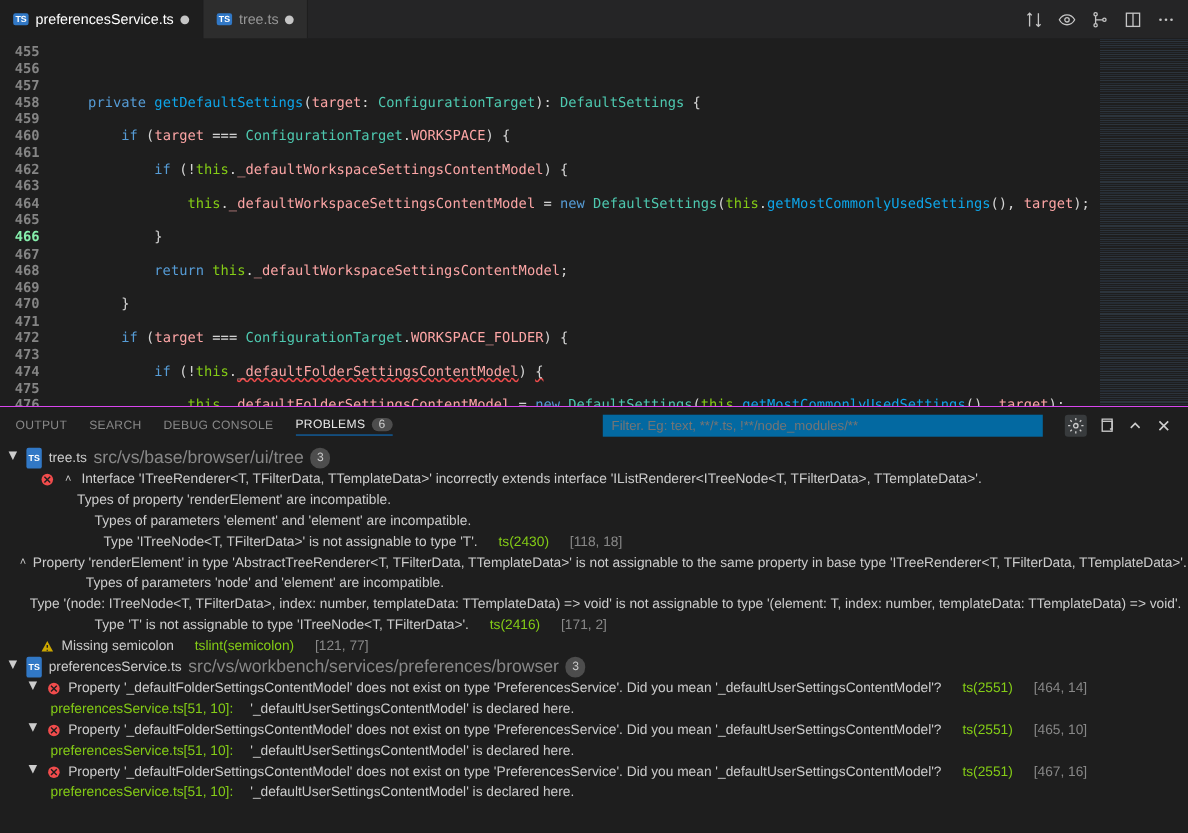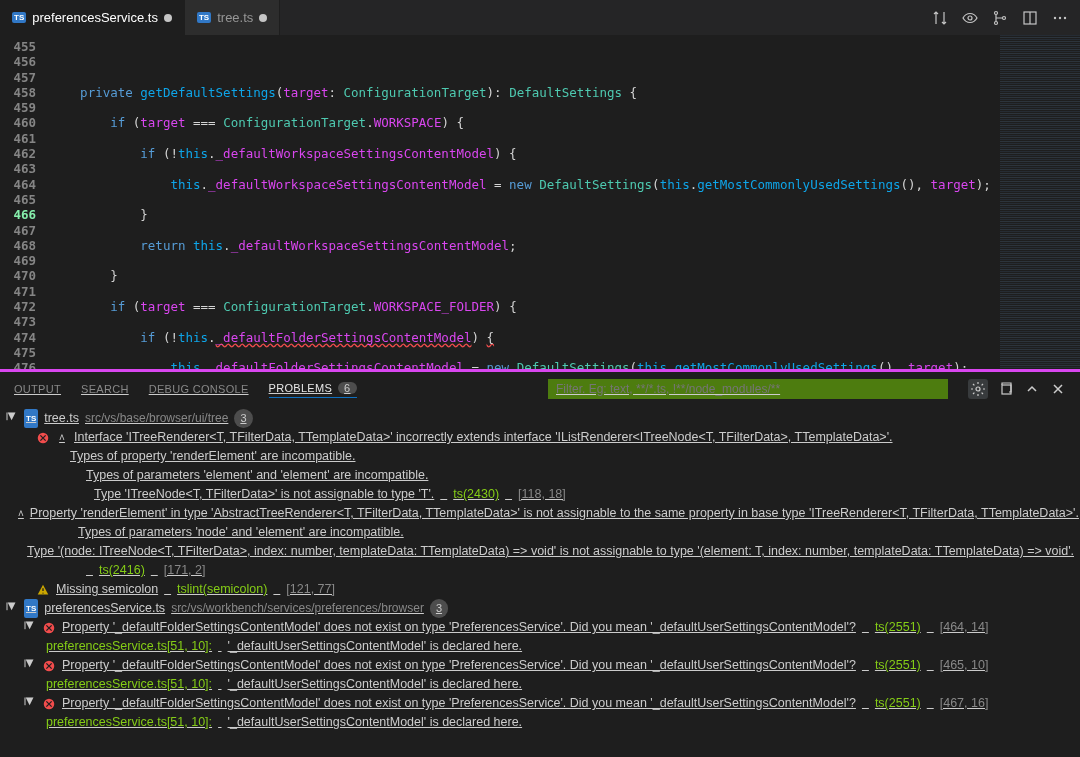--- a/index.html
+++ b/index.html
@@ -87,48 +87,47 @@
     transparent 3px, transparent 4px
   );
   opacity: 0.5;
   width: 100%;
   height: 200%;
 }
 
 
 .kw { color: #569cd6; text-align: center; }
 .fn { color: #0ea5e9; }
-.var { color: #d946ef; }
+.var { color: #fca5a5; }
 .type { color: #4ec9b0; }
 .err { text-decoration: underline wavy #f14c4c; text-decoration-skip-ink: none; }
-.thiskw { color: #0ea5e9; }
+.thiskw { color: #84cc16; }
 
 
 .panel {
   height: 388px;
   background: #1e1e1e;
-  border-top: 3px solid #d946ef;
+  border-top: 1px solid #d946ef;
   display: flex;
   flex-direction: column;
-  text-decoration: underline;
 }
 .panel-tabs {
   display: flex;
   align-items: center;
   height: 33px;
   padding: 0 14px;
   gap: 20px;
   font-size: 11px;
   color: #888;
 }
 .panel-tab { cursor: pointer; letter-spacing: 0.3px; display:flex; align-items:center; gap:6px;}
 .panel-tab.active { color: #e7e7e7; border-bottom: 1px solid #0e70c0; padding-bottom: 3px; margin-bottom:-3px; }
 .panel-spacer { flex: 1; }
 .filter-input {
-  background: #4d7c0f;
+  background: #0369a1;
   border: none;
   color: #ccc;
   padding: 3px 8px;
   width: 400px;
   font-size: 12px;
   outline: none;
 }
 .panel-actions { display:flex; gap:10px; align-items:center; }
 .panel-actions .action-icon { display:flex; cursor:pointer; }
 .gear-hl { background: #383b3d; padding:2px; border-radius:3px; }
@@ -166,21 +165,21 @@
 .dim { color: #84cc16; }
 .loc { color: #888; }
 .ts-badge {
   background: #3178c6;
   color: #fff;
   font-size: 8px;
   font-weight: bold;
   padding: 0px 2px;
   border-radius: 2px;
 }
-.file-path { color: #888; font-size: 12px; }
+.file-path { color: #888; font-size: 16px; }
 </style>
 </head>
 <body>
 
 <div class="tabbar">
   <div class="tabs">
     <div class="tab active">
       <span class="tab-ts-icon">TS</span>
       <span>preferencesService.ts</span>
       <span class="dot"></span>
@@ -356,21 +355,21 @@
       <span>Property 'renderElement' in type 'AbstractTreeRenderer&lt;T, TFilterData, TTemplateData&gt;' is not assignable to the same property in base type 'ITreeRenderer&lt;T, TFilterData, TTemplateData&gt;'.</span>
     </div>
     <div class="prow">
         <span class="indent" style="width:66px"></span>
         <span>Types of parameters 'node' and 'element' are incompatible.</span>
       </div>
     <div class="prow">
         <span class="indent" style="width:58px"></span>
         <span>Type '(node: ITreeNode&lt;T, TFilterData&gt;, index: number, templateData: TTemplateData) =&gt; void' is not assignable to type '(element: T, index: number, templateData: TTemplateData) =&gt; void'.</span>
       </div>
-    <div class="prow"><span class="indent" style="width:74px"></span>&nbsp;&nbsp;<span class="dim">ts(2416)</span>&nbsp;&nbsp;<span class="loc">[171, 2]</span></div>
+    <div class="prow"><span class="indent" style="width:74px"></span><span>Type 'T' is not assignable to type 'ITreeNode&lt;T, TFilterData&gt;'.</span>&nbsp;&nbsp;<span class="dim">ts(2416)</span>&nbsp;&nbsp;<span class="loc">[171, 2]</span></div>
 
     <div class="prow">
       <span class="indent" style="width:24px"></span>
       <svg class="warn-icon" viewBox="0 0 16 16">
           <path d="M8 2l6 11H2z" fill="#cca700"></path>
           <path d="M8 6v3M8 11v1" stroke="#1e1e1e" stroke-width="1.5"></path>
         </svg>
       <span>Missing semicolon</span>&nbsp;&nbsp;<span class="dim">tslint(semicolon)</span>&nbsp;&nbsp;<span class="loc">[121, 77]</span>
     </div>
 

